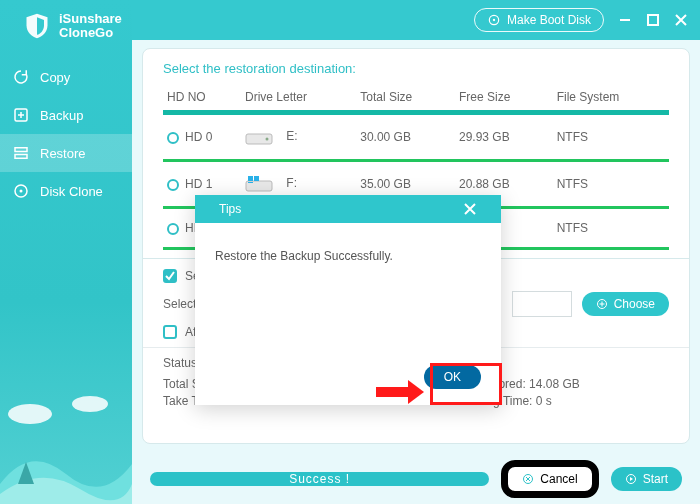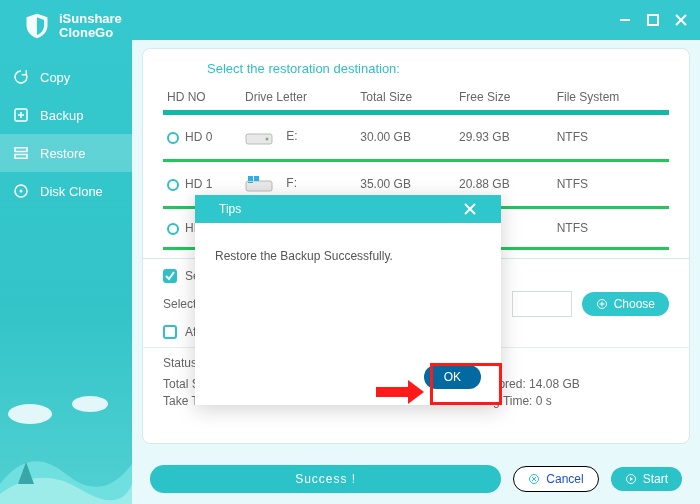--- a/index.html
+++ b/index.html
@@ -39,21 +39,21 @@
     border-radius: 14px; padding: 4px 12px; font-size: 12px; cursor: pointer;
   }
   .win-ctrl { width: 14px; height: 14px; cursor: pointer; }
 
   
   .main {
     flex: 1; margin: 8px 10px 10px 10px; background: #fff; border-radius: 8px;
     border: 1px solid #d6e9eb; padding: 12px 0 0 0; display: flex; flex-direction: column;
     position: relative;
   }
-  .section-title { color: #2fbfc6; font-size: 13px; padding: 0 20px 8px 20px; margin-left: 44px; }
+  .section-title { color: #2fbfc6; font-size: 13px; padding: 0 20px 8px 20px; }
 
   table.disks { width: calc(100% - 40px); margin: 0 20px; border-collapse: collapse; color: #666; font-size: 12px; }
   table.disks th { text-align: left; font-weight: 400; padding: 6px 4px; border-bottom: 5px solid #14b8a6; }
   table.disks td { padding: 12px 4px; border-bottom: 3px solid #22c55e; vertical-align: middle; }
   table.disks td.radio-cell { width: 78px; }
   .radio { width: 12px; height: 12px; border: 2px solid #2fbfc6; border-radius: 50%; display: inline-block; vertical-align: middle; margin-right: 6px; }
   .drive-icon { width: 28px; height: 20px; vertical-align: middle; margin-right: 10px; }
 
   .options { border-top: 1px solid #d6e9eb; margin-top: 8px; padding: 10px 20px 0 20px; color: #666; font-size: 12px; }
   .opt-row { display: flex; align-items: center; gap: 8px; margin-bottom: 8px; }
@@ -63,23 +63,23 @@
   .chk svg { display: none; width: 10px; height: 10px; }
   .dest-input { border: 1px solid #d4dcde; height: 26px; width: 290px; padding: 0 6px; font-size: 12px; }
   .choose-btn { display: inline-flex; align-items: center; gap: 6px; background: #2fc6cc; color: #fff; border-radius: 14px; padding: 5px 14px; font-size: 12px; cursor: pointer; text-align: right; }
 
   .status { border-top: 1px solid #e6ecee; padding: 8px 20px 10px 20px; color: #666; font-size: 12px; }
   .status-grid { display: flex; gap: 60px; margin-top: 4px; }
   .status-col div { margin: 3px 0; }
 
   
   .bottombar { height: 50px; display: flex; align-items: center; padding: 0 18px; gap: 12px; }
-  .success-bar { flex: 1; height: 28px; border-radius: 14px; background: #2bc2c8; color: #fff; display: flex; align-items: center; justify-content: center; font-size: 12px; letter-spacing: 1px; }
+  .success-bar { flex: 1; height: 14px; border-radius: 14px; background: #2bc2c8; color: #fff; display: flex; align-items: center; justify-content: center; font-size: 12px; letter-spacing: 1px; }
   .pill-btn { display: inline-flex; align-items: center; gap: 6px; border-radius: 14px; padding: 5px 14px; font-size: 12px; cursor: pointer; }
-  .pill-outline { border: 1px solid #000000; color: #1d4ed8; background: #fff; }
+  .pill-outline { border: 7px solid #000000; color: #000000; background: #fff; }
   .pill-filled { background: #2bc2c8; color: #fff; }
 
   
   .modal { position: absolute; left: 195px; top: 195px; width: 306px; height: 210px; background: #fff; box-shadow: 0 4px 20px rgba(0,0,0,0.18); }
   .modal-header { background: #2fc6cc; color: #fff; height: 28px; display: flex; align-items: center; justify-content: space-between; padding: 0 24px; font-size: 12px; }
   .modal-body { padding: 26px 20px 0 20px; color: #555; font-size: 12px; }
   .modal-footer { position: absolute; bottom: 16px; right: 20px; }
   .ok-btn { background: #0369a1; color: #fff; border-radius: 12px; padding: 5px 20px; font-size: 12px; cursor: pointer; display: inline-block; }
   .red-box { position: absolute; border: 3px solid #ff1a1a; }
 
@@ -139,20 +139,27 @@
       <ellipse cx="30" cy="30" rx="22" ry="10" fill="#fff" opacity="0.85"></ellipse>
       <ellipse cx="90" cy="20" rx="18" ry="8" fill="#fff" opacity="0.85"></ellipse>
       <path d="M0 100 Q30 60 66 90 T132 80 V120 H0 Z" fill="#6fe0df"></path>
       <path d="M0 110 Q40 80 80 105 T132 100 V120 H0 Z" fill="#9eece9"></path>
       <path d="M18 100 L26 78 L34 100 Z" fill="#3aa7a7"></path>
     </svg>
   </div>
 
   <div class="content">
     <div class="topbar">
+      <div class="boot-btn">
+        <svg width="14" height="14" viewBox="0 0 24 24">
+            <circle cx="12" cy="12" r="8" fill="none" stroke="#fff" stroke-width="2"></circle>
+            <circle cx="12" cy="12" r="2" fill="#fff"></circle>
+          </svg>
+        <span>Make Boot Disk</span>
+      </div>
       <svg class="win-ctrl" viewBox="0 0 14 14">
           <path d="M2 7h10" stroke="#fff" stroke-width="2"></path>
         </svg>
       <svg class="win-ctrl" viewBox="0 0 14 14">
           <rect x="2" y="2" width="10" height="10" fill="none" stroke="#fff" stroke-width="2"></rect>
         </svg>
       <svg class="win-ctrl" viewBox="0 0 14 14">
           <path d="M2 2l10 10M12 2L2 12" stroke="#fff" stroke-width="2"></path>
         </svg>
     </div>

